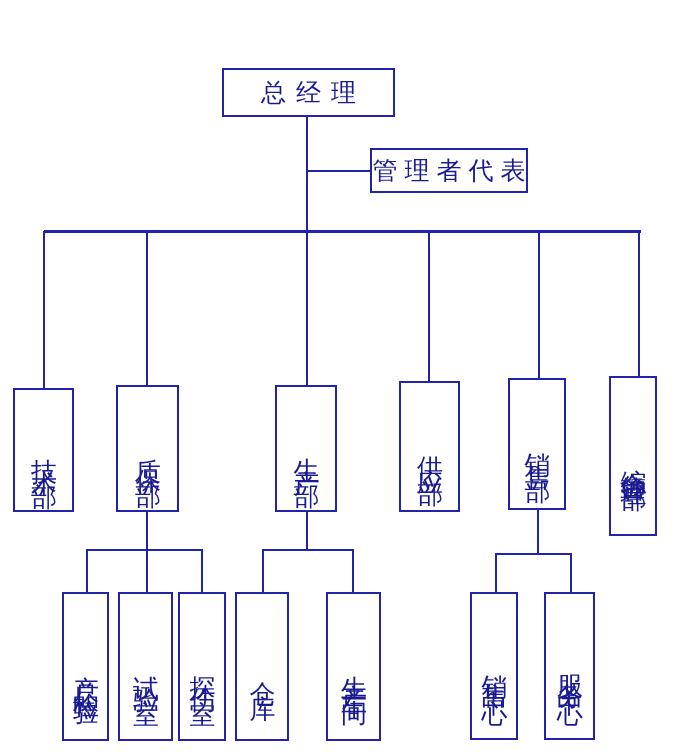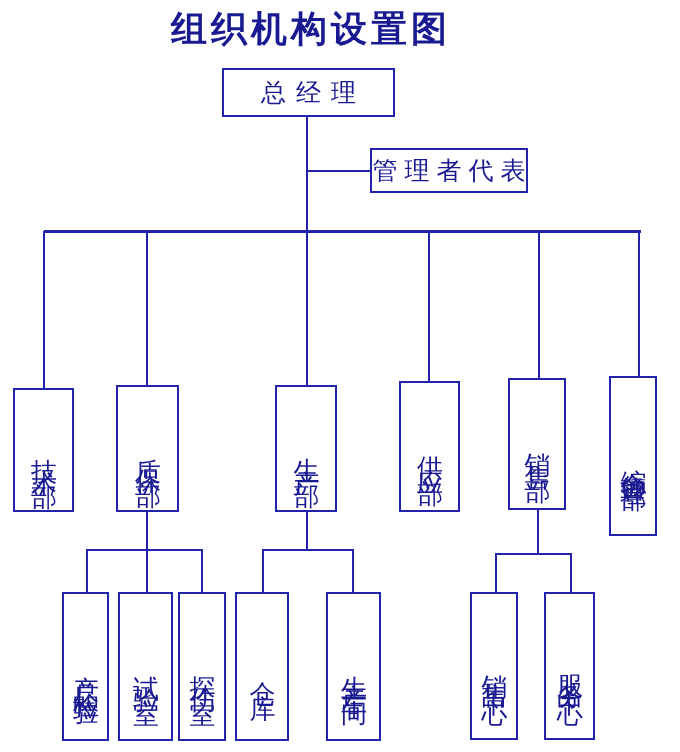--- a/index.html
+++ b/index.html
@@ -58,21 +58,20 @@
   .line{
     position:absolute;
     background:var(--line);
   }
 </style>
 </head>
 <body>
 
 <div class="canvas">
 
-  <div class="chart-title">组织机构设置图</div>
 
   <div class="line" style="left:306px;top:117px;width:2px;height:115px;"></div>
   <div class="line" style="left:307px;top:170px;width:63px;height:2px;"></div>
   <div class="line" style="left:44px;top:230px;width:597px;height:3px;"></div>
 
   <div class="line" style="left:43px;top:231px;width:2px;height:157px;"></div>
   <div class="line" style="left:146px;top:231px;width:2px;height:154px;"></div>
   <div class="line" style="left:306px;top:231px;width:2px;height:154px;"></div>
   <div class="line" style="left:428px;top:231px;width:2px;height:150px;"></div>
   <div class="line" style="left:538px;top:231px;width:2px;height:147px;"></div>

